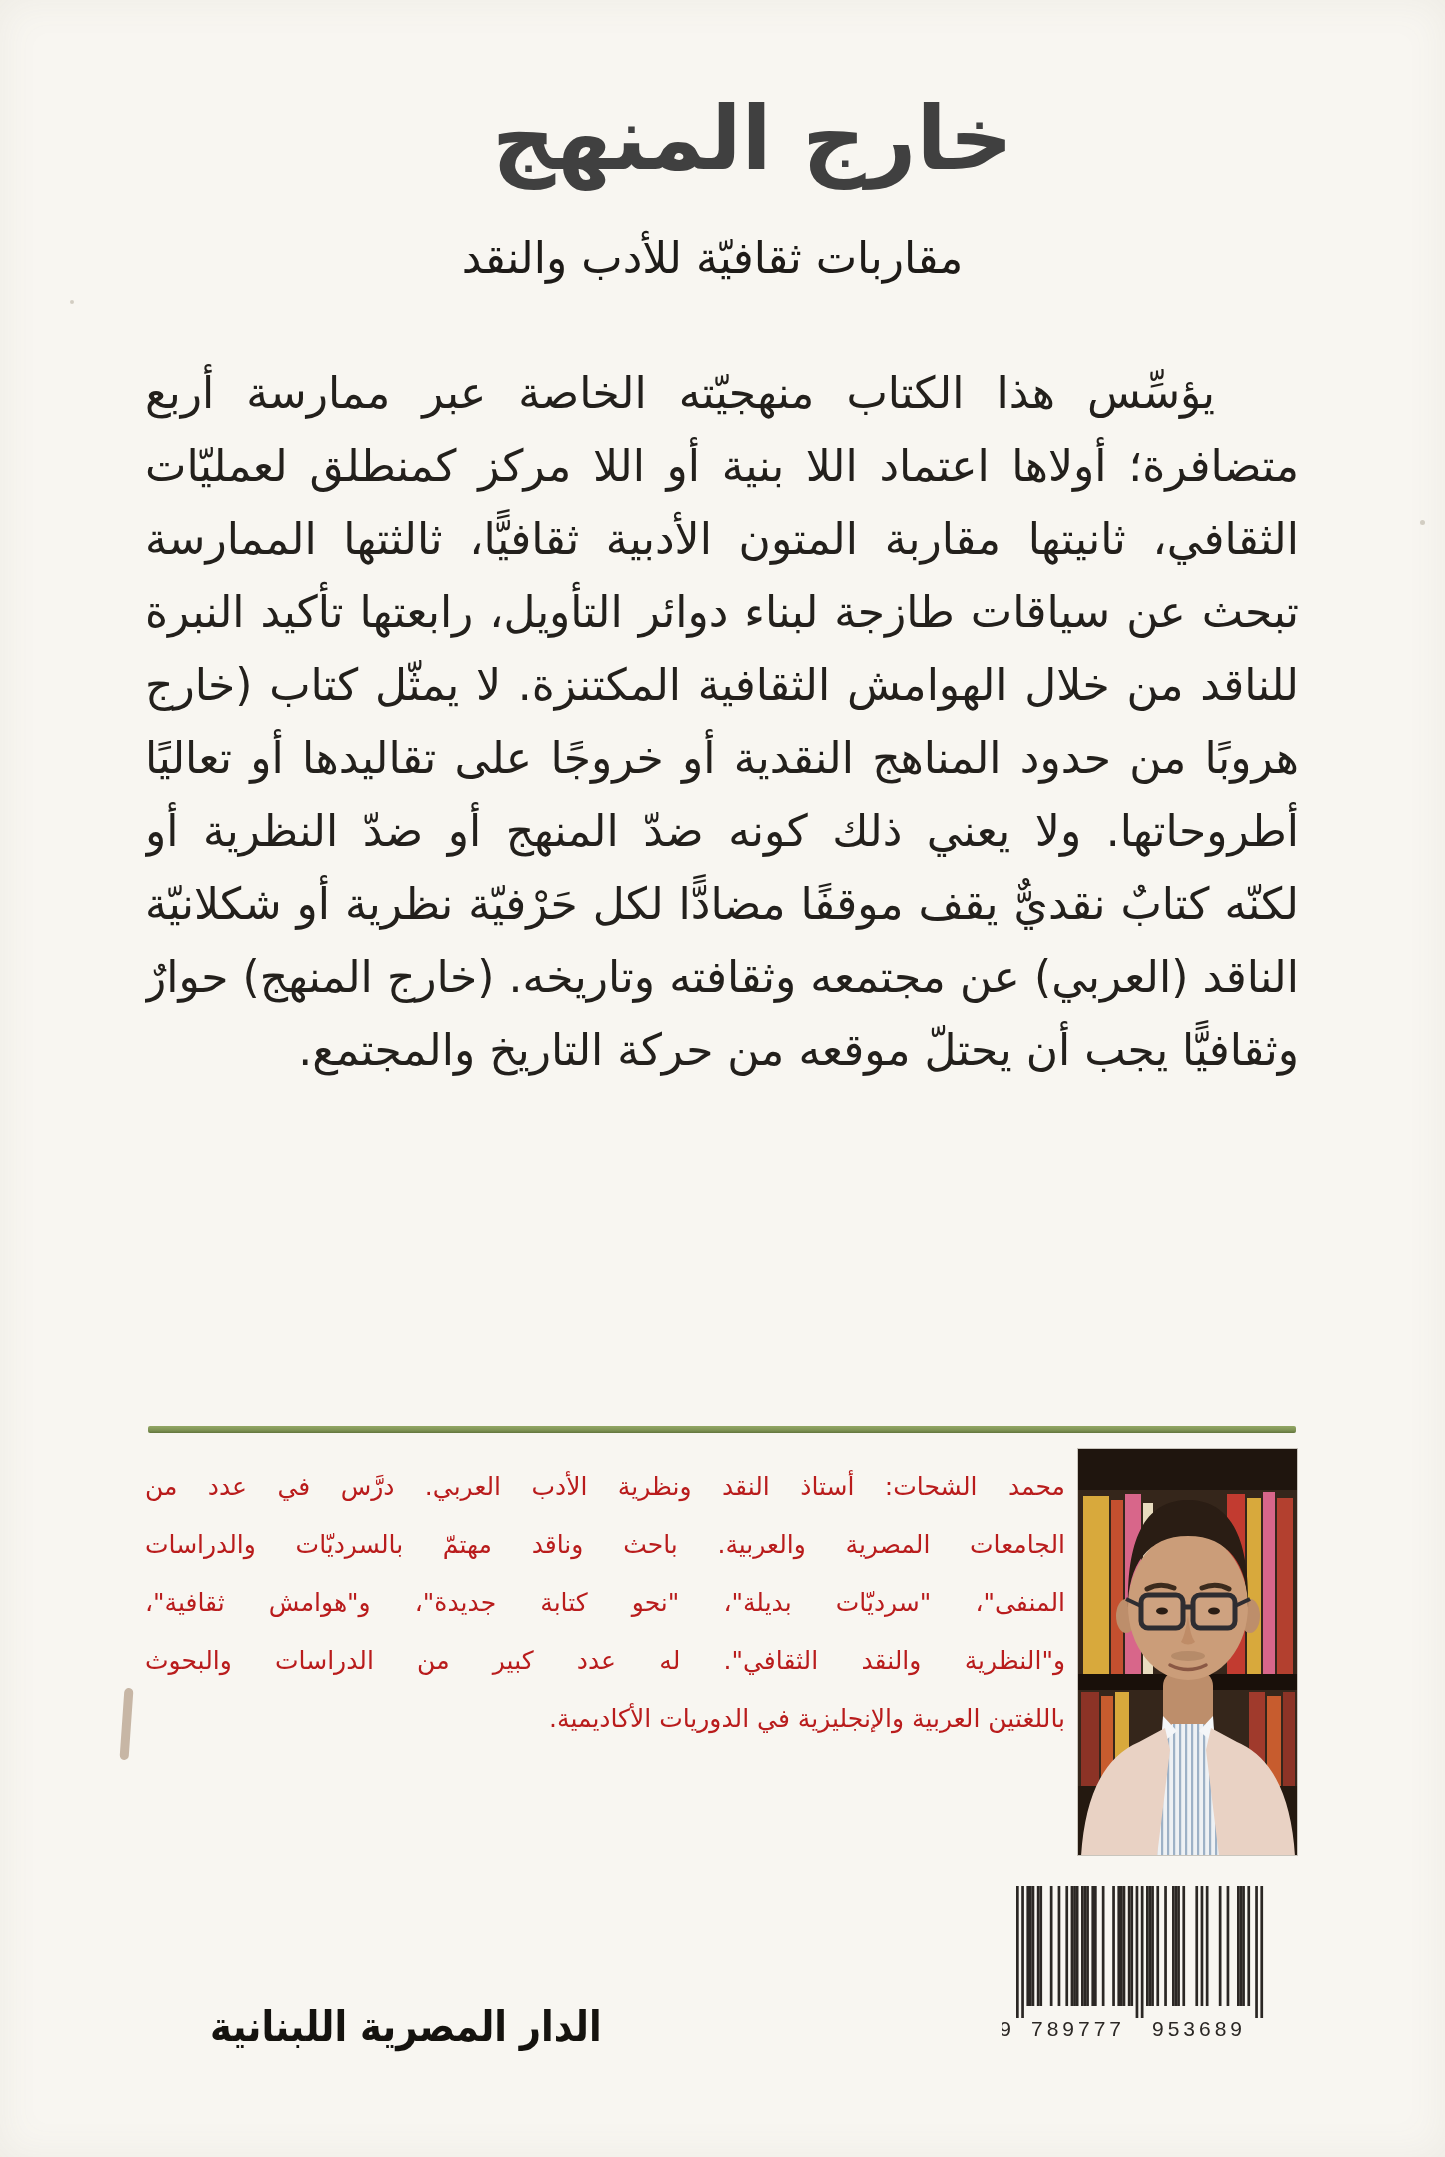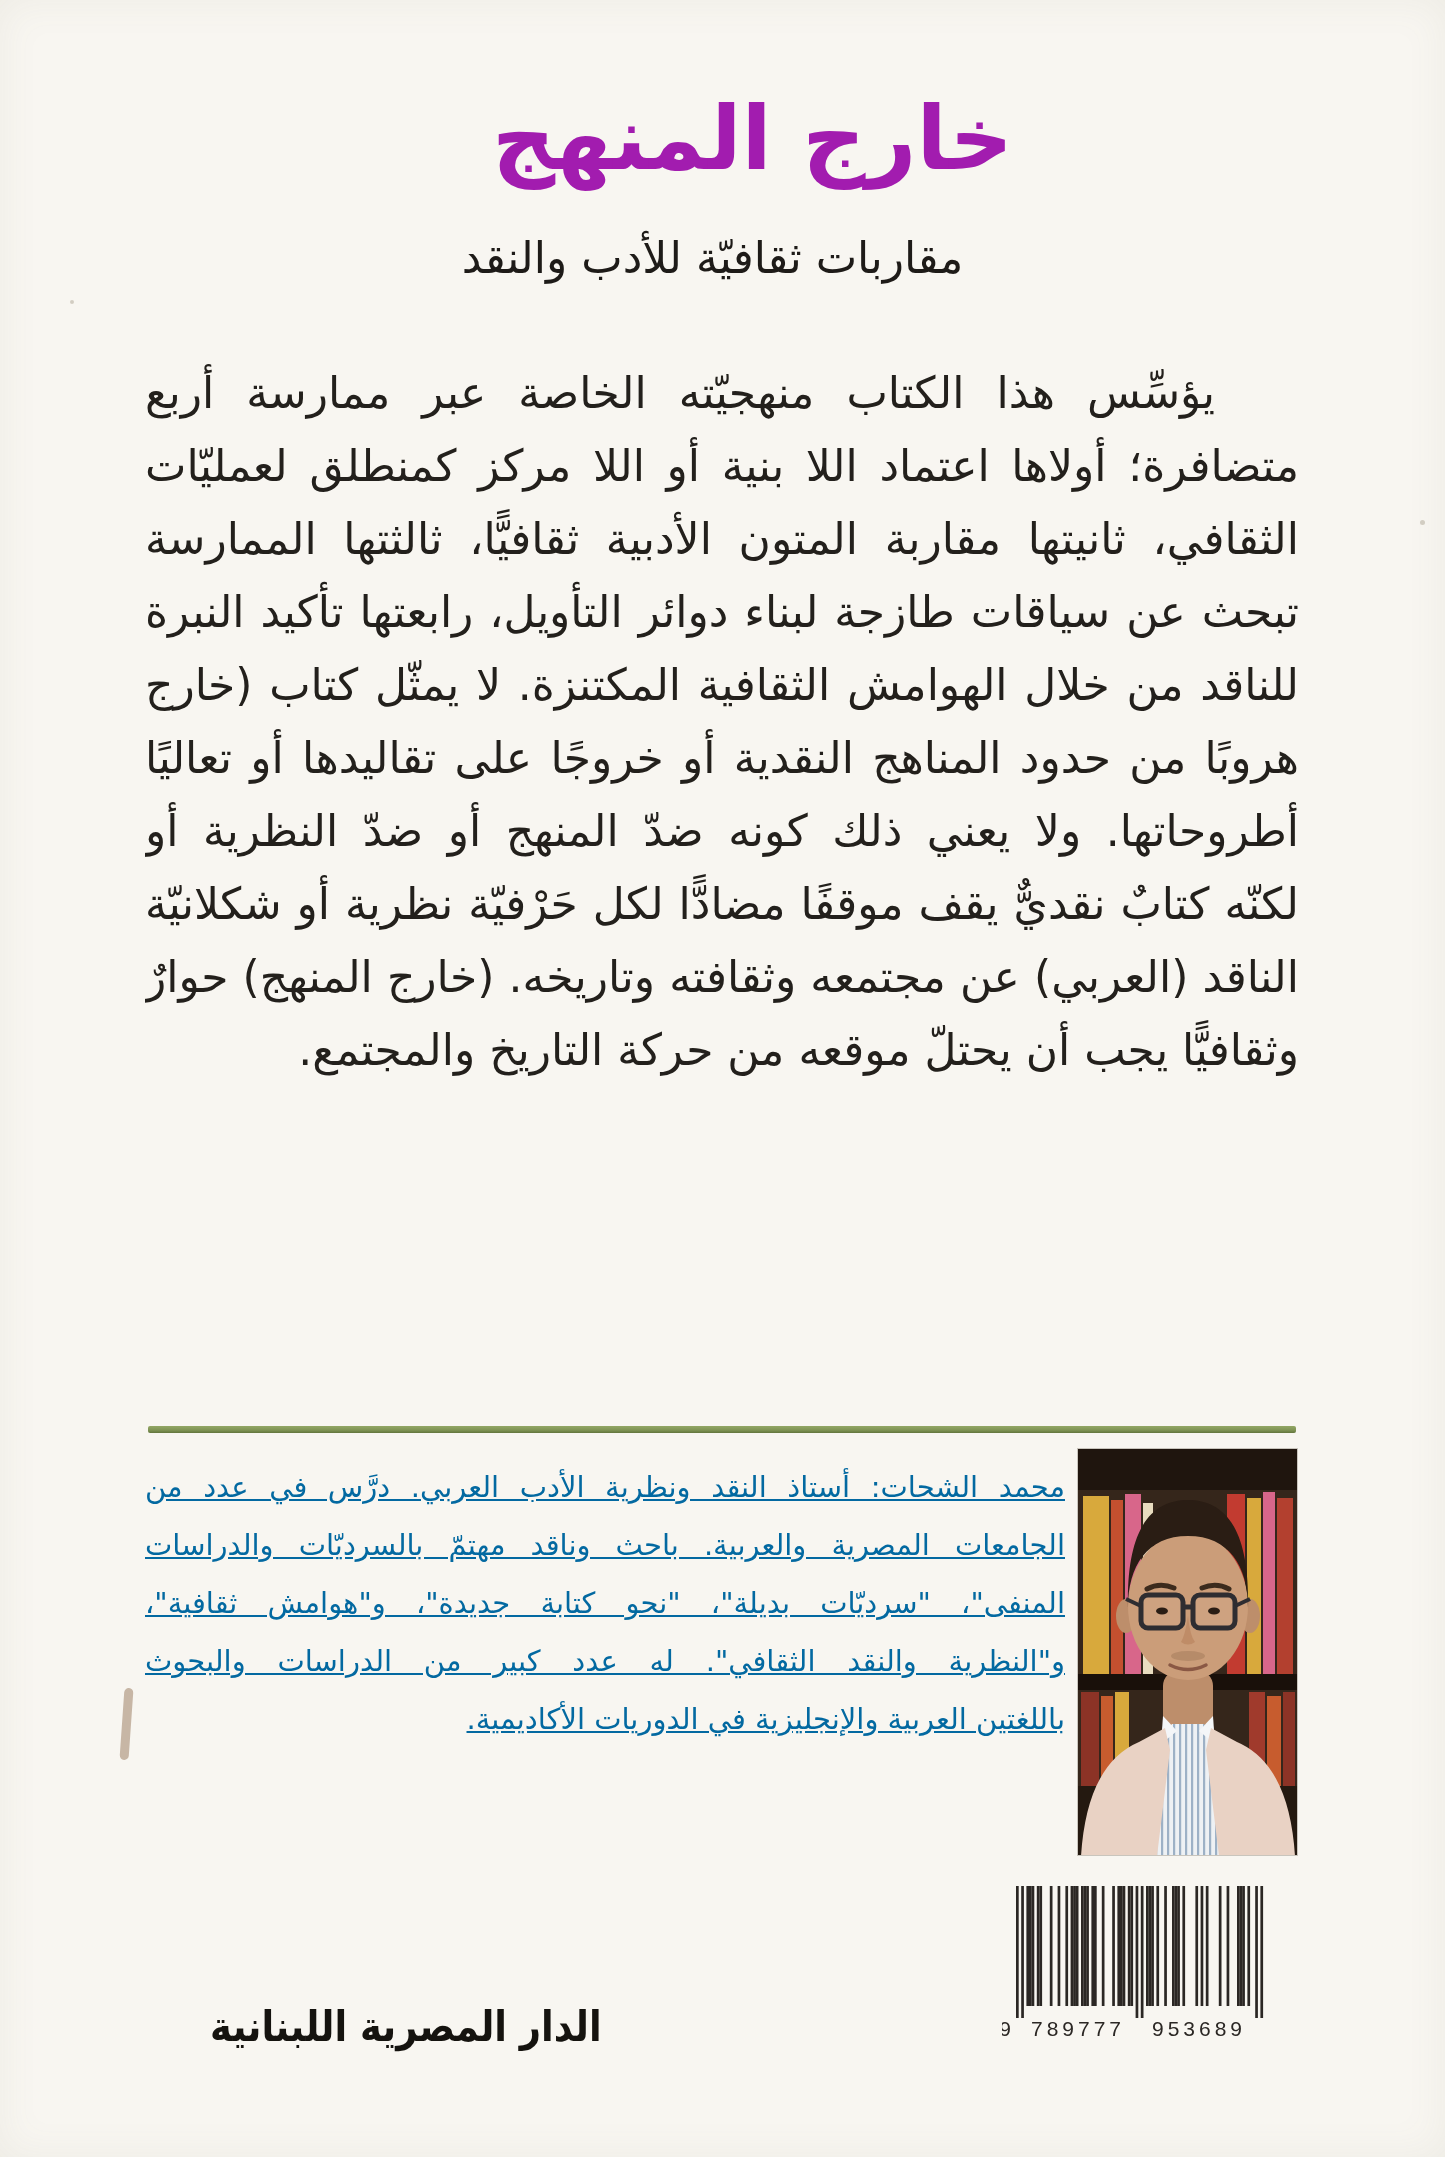--- a/index.html
+++ b/index.html
@@ -41,26 +41,25 @@
   .blurb .jline.last{text-align:right;text-align-last:right;}
   .divider{
     position:absolute;top:1426px;left:148px;width:1148px;height:7px;
     border-radius:2px;
   }
   .bio{
     position:absolute;top:1458px;right:380px;left:145px;
   }
   .bio .jline{
     height:58px;line-height:58px;
-    font-size:29px;
+    font-size:25px;
     overflow:hidden;
     text-align:justify;text-align-last:justify;
     text-justify:inter-word;
-    color:#0369a1;
-    text-decoration:underline;
+    color:#b91c1c;
   }
   .bio .jline.last{text-align:right;text-align-last:right;}
   .photo{
     position:absolute;left:1077px;top:1448px;width:221px;height:408px;
     display:block;
   }
   .publisher{
     position:absolute;left:210px;top:2002px;
     font-size:42px;font-weight:bold;color:#15130f;
     letter-spacing:-1px;white-space:nowrap;
@@ -80,21 +79,21 @@
     background:#96765a;opacity:.5;border-radius:6px;
     transform:rotate(4deg);
   }
   .speck{position:absolute;background:#b9b2a4;border-radius:50%;opacity:.6;}
 </style>
 </head>
 <body>
 
 <div class="page">
 
-  <div class="title" style="color: #a21caf;">خارج المنهج</div>
+  <div class="title" style="color: #404040;">خارج المنهج</div>
 
   <div class="subtitle">مقاربات ثقافيّة للأدب والنقد</div>
 
   <div class="blurb">
     <div class="jline first">يؤسِّس هذا الكتاب منهجيّته الخاصة عبر ممارسة أربع مقاربات نقدية</div>
     <div class="jline">متضافرة؛ أولاها اعتماد اللا بنية أو اللا مركز كمنطلق لعمليّات التحليل</div>
     <div class="jline">الثقافي، ثانيتها مقاربة المتون الأدبية ثقافيًّا، ثالثتها الممارسة النقدية الحرّة التي</div>
     <div class="jline">تبحث عن سياقات طازجة لبناء دوائر التأويل، رابعتها تأكيد النبرة الذاتية</div>
     <div class="jline">للناقد من خلال الهوامش الثقافية المكتنزة. لا يمثّل كتاب (خارج المنهج)</div>
     <div class="jline">هروبًا من حدود المناهج النقدية أو خروجًا على تقاليدها أو تعاليًا على</div>

